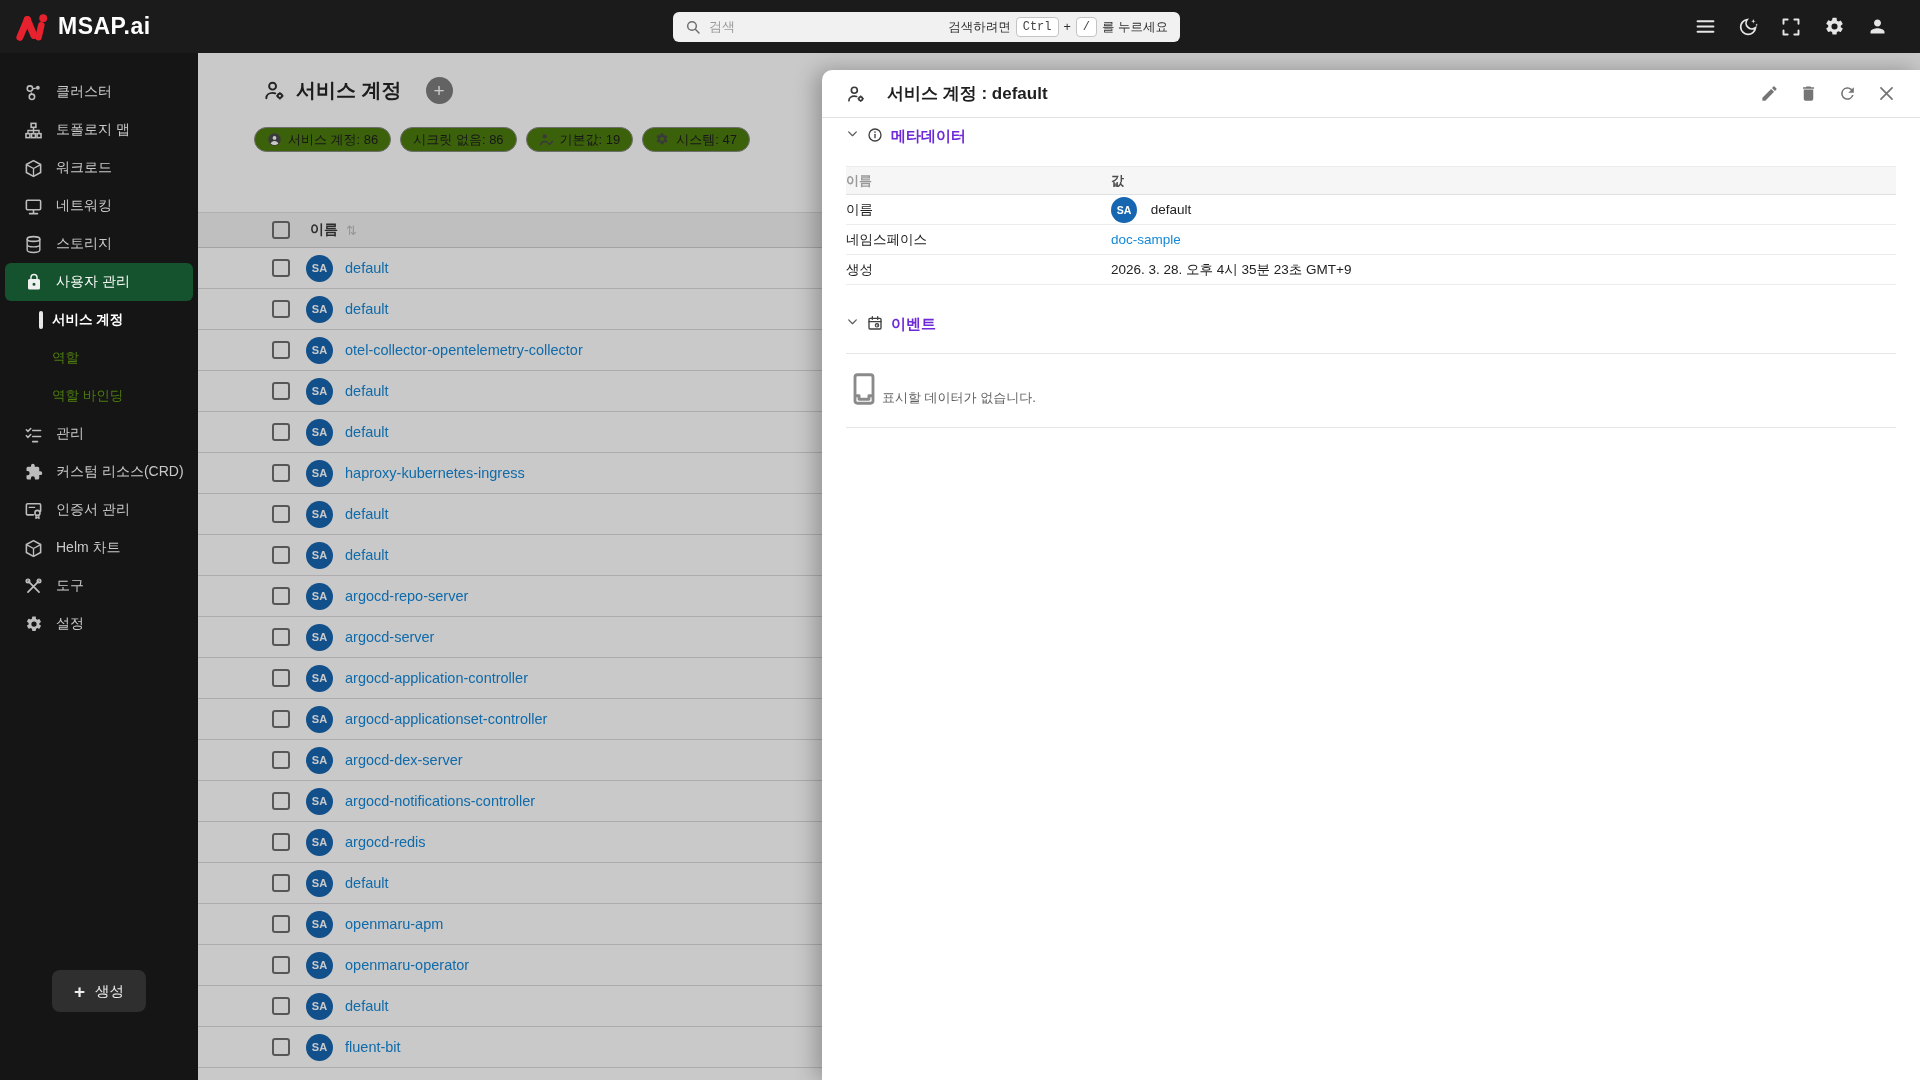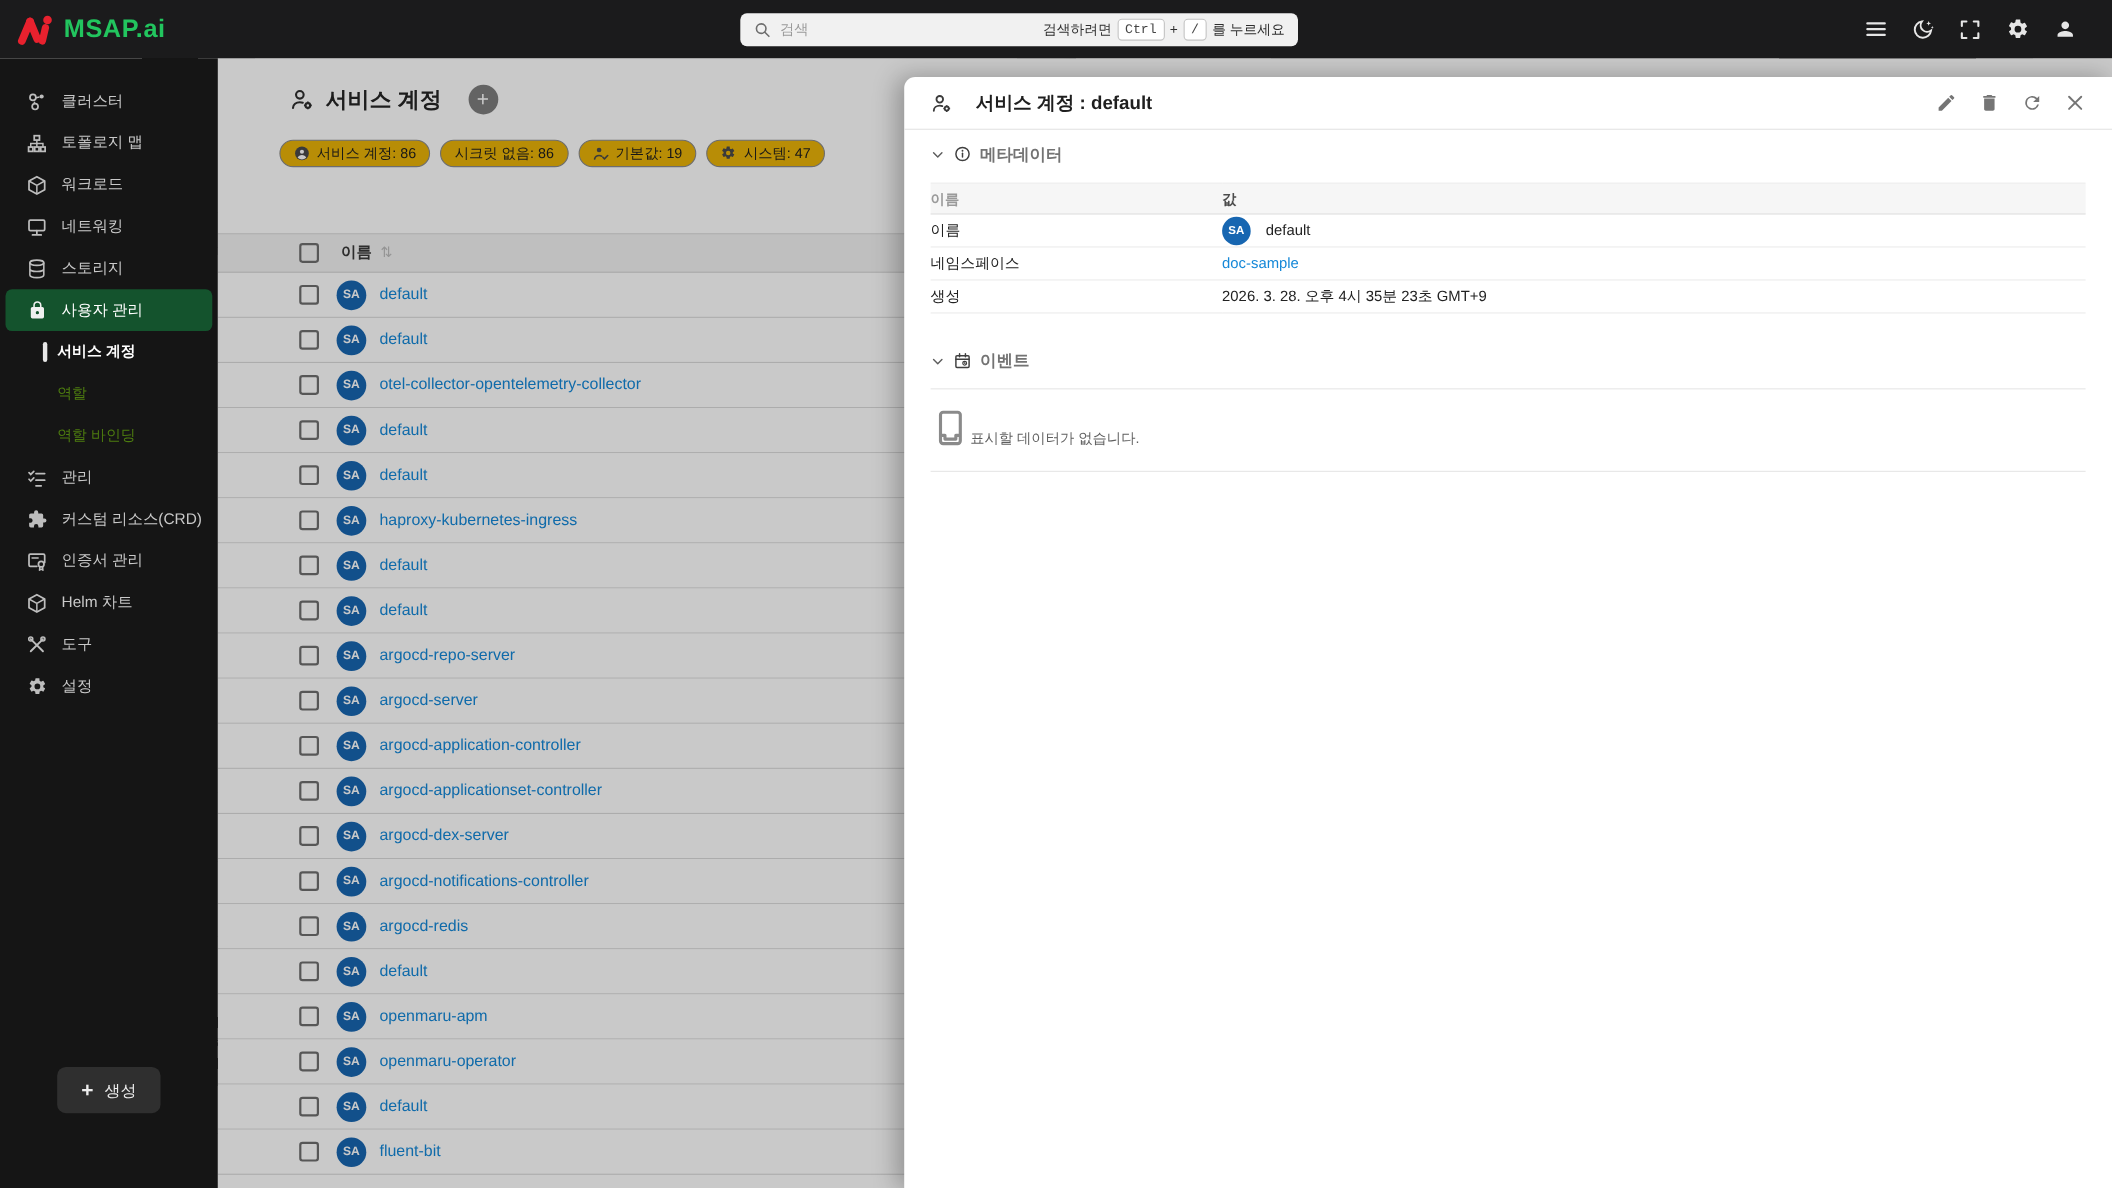--- a/index.html
+++ b/index.html
@@ -3,21 +3,21 @@
 <meta charset="utf-8">
 <style>
   * { margin:0; padding:0; box-sizing:border-box; }
   html,body { width:1920px; height:1080px; overflow:hidden; background:#000;
     font-family:"Liberation Sans","DejaVu Sans",sans-serif; }
 
   
   .topbar{position:fixed;top:0;left:0;right:0;height:53px;background:#1b1b1c;z-index:40;
     display:flex;align-items:center;}
   .logo{display:flex;align-items:center;gap:9px;padding-left:15px;}
-  .logo-text{color:#22c55e;font-size:23px;font-weight:bold;letter-spacing:.5px;}
+  .logo-text{color:#ffffff;font-size:23px;font-weight:bold;letter-spacing:.5px;}
   .searchbox{position:absolute;left:673px;top:12px;width:507px;height:30px;background:#f1f1f1;
     border-radius:6px;display:flex;align-items:center;padding:0 12px;gap:8px;}
   .searchbox .ph{color:#9a9a9a;font-size:13px;}
   .search-hint{margin-left:auto;display:flex;align-items:center;gap:5px;color:#2e2e2e;font-size:12.5px;}
   .kbd{border:1px solid #c4c4c4;background:#fff;border-radius:4px;padding:0 6px;height:20px;line-height:19px;
     font-family:"Liberation Mono","DejaVu Sans Mono",monospace;font-size:12px;color:#444;}
   .top-icons{position:absolute;right:32px;top:0;height:53px;display:flex;align-items:center;gap:21px;color:#e6e6e6;}
   .top-icons .tico{width:22px;height:22px;display:flex;align-items:center;justify-content:center;cursor:pointer;}
 
   
@@ -46,21 +46,21 @@
 
   
   .main{position:fixed;top:53px;left:198px;right:0;bottom:0;background:#fff;overflow:hidden;z-index:10;}
   .page-title{position:absolute;left:65px;top:24px;display:flex;align-items:center;gap:10px;color:#252525;}
   .page-title .pico{width:23px;height:23px;color:#2e2e2e;}
   .page-title h1{font-size:20px;font-weight:bold;}
   .add-btn{width:27px;height:27px;border-radius:50%;background:#7e7e7e;color:#fff;border:none;cursor:pointer;
     box-shadow:0 0 0 8px #fff;display:flex;align-items:center;justify-content:center;font-size:19px;
     line-height:1;margin-left:14px;font-family:inherit;}
   .chips{position:absolute;left:56px;top:74px;display:flex;gap:9px;}
-  .chip{height:25px;border:1px solid #8b8b8b;border-radius:13px;background:#eab308;color:#1e1e1e;
+  .chip{height:25px;border:1px solid #8b8b8b;border-radius:13px;background:#4d7c0f;color:#1e1e1e;
     display:flex;align-items:center;gap:6px;padding:0 12px;font-size:13px;cursor:pointer;}
   .chip .cico{width:15px;height:15px;color:#4a4a4a;display:flex;}
   .sa-table{position:absolute;left:0;right:0;top:159px;}
   .t-head{height:36px;background:#f3f3f3;border-top:1px solid #dedede;border-bottom:1px solid #cfcfcf;
     display:flex;align-items:center;padding-left:74px;font-size:14px;color:#3a3a3a;font-weight:bold;}
   .t-head .sort{color:#bdbdbd;font-weight:normal;margin-left:8px;font-size:13px;cursor:pointer;}
   .t-head .hlabel{margin-left:20px;cursor:pointer;}
   .t-row{height:41px;display:flex;align-items:center;padding-left:74px;border-bottom:1px solid #dadada;background:#fff;}
   .cbx{width:18px;height:18px;border:2px solid #6f6f6f;border-radius:3px;background:transparent;flex:0 0 18px;cursor:pointer;}
   .sa-badge{width:27px;height:27px;border-radius:50%;background:#1766b1;color:#fff;font-size:11px;font-weight:bold;
@@ -70,21 +70,21 @@
 
   
   .drawer{position:fixed;top:70px;left:822px;right:0;bottom:0;background:#fff;z-index:35;
     border-top-left-radius:10px;box-shadow:-6px 0 22px rgba(0,0,0,.28);}
   .drawer-head{height:48px;display:flex;align-items:center;padding:0 24px;border-bottom:1px solid #e3e3e3;gap:12px;}
   .drawer-head .dico{width:20px;height:20px;color:#3a3a3a;margin-right:9px;}
   .drawer-head h2{font-size:17px;font-weight:bold;color:#1f1f1f;}
   .d-actions{margin-left:auto;display:flex;align-items:center;gap:19px;color:#757575;}
   .d-actions .abtn{width:20px;height:20px;display:flex;align-items:center;justify-content:center;cursor:pointer;}
   .d-body{padding:0 24px;}
-  .section-head{display:flex;align-items:center;gap:8px;color:#737373;}
+  .section-head{display:flex;gap:8px;color:#6d28d9;}
   .section-head.meta{margin-top:9px;height:26px;}
   .section-head.events{margin-top:30px;height:26px;}
   .section-head .chev{width:13px;height:13px;color:#5d5d5d;cursor:pointer;display:flex;}
   .section-head .sico{width:16px;height:16px;color:#3f3f3f;display:flex;}
   .section-head .stitle{font-size:15px;font-weight:bold;}
   .meta-table{margin-top:13px;width:100%;border-collapse:collapse;}
   .meta-table .mh{background:#f6f6f6;border-top:1px solid #ececec;border-bottom:1px solid #e0e0e0;}
   .meta-table .mh td{height:28px;font-size:13px;color:#4c4c4c;font-weight:bold;}
   .meta-table td{vertical-align:middle;}
   .meta-table td:first-child{width:265px;color:#9a9a9a;font-size:13px;}

